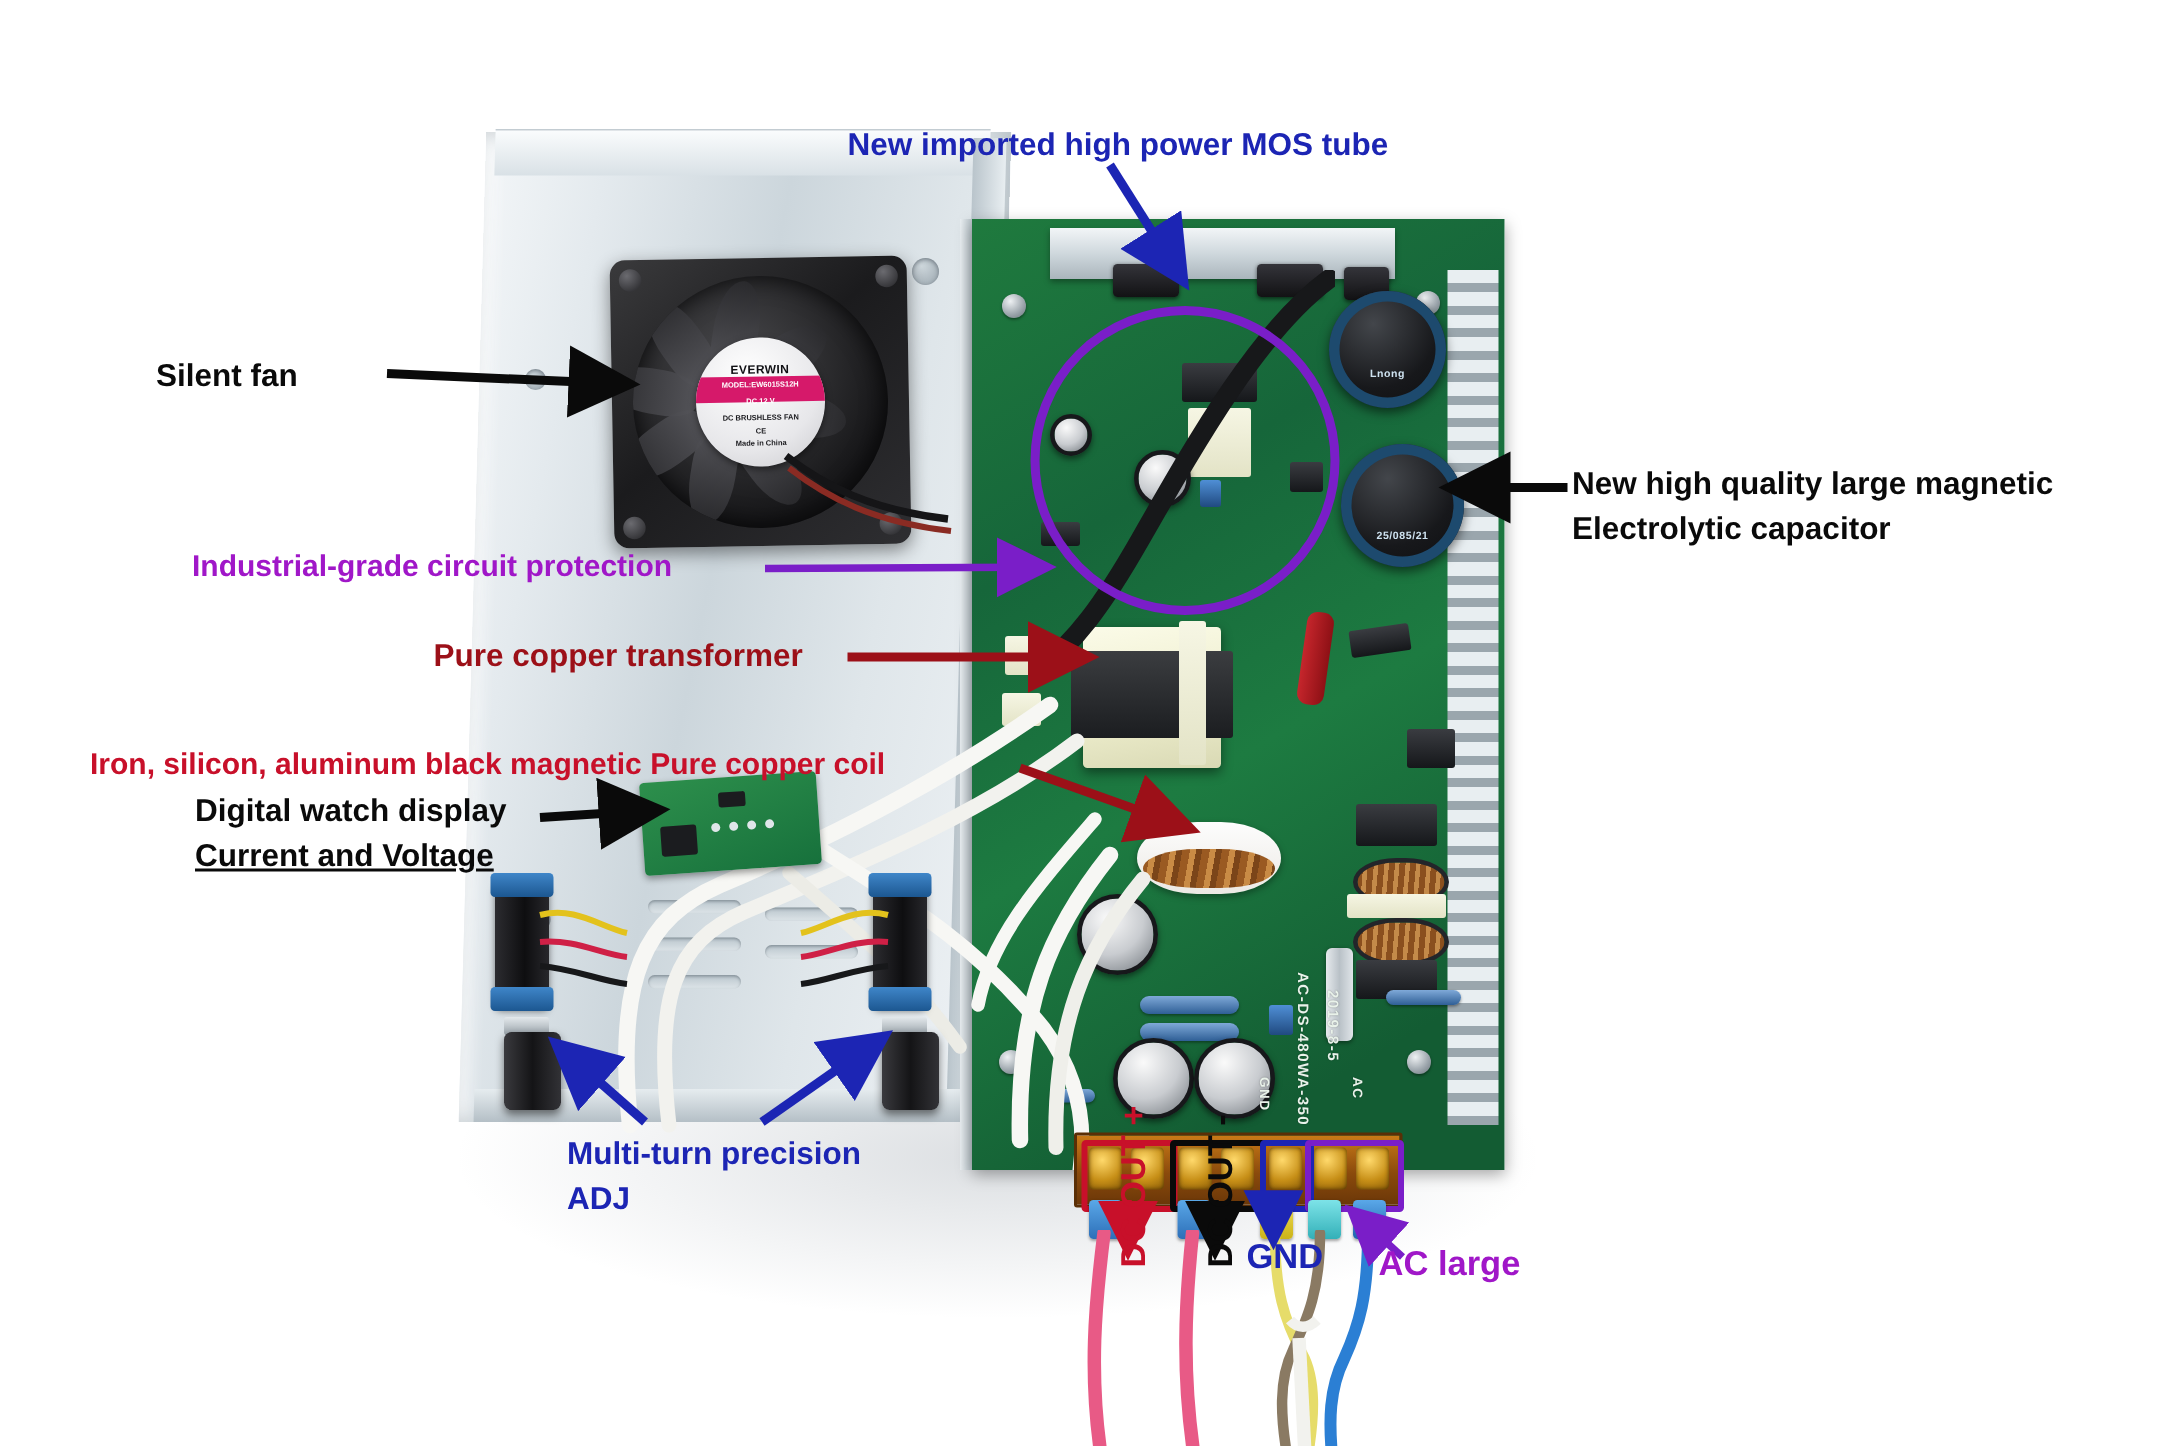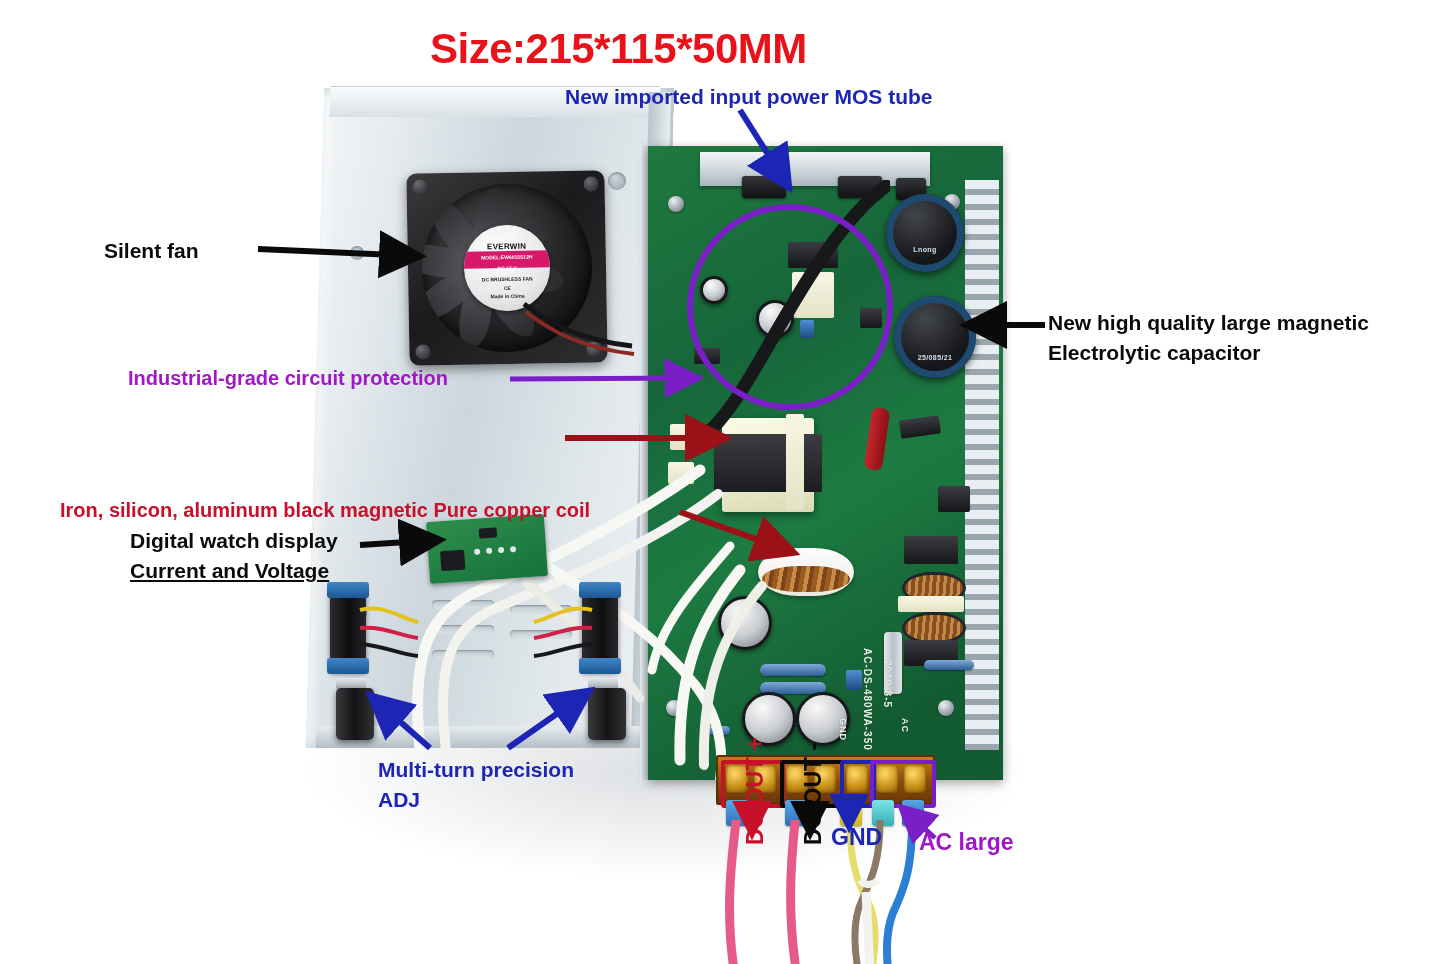--- a/index.html
+++ b/index.html
@@ -385,31 +385,31 @@
 
     <line x1="752" y1="800" x2="752" y2="833" stroke="#c8102a" stroke-width="5" marker-end="url(#ah-red)"></line>
 
     <line x1="810" y1="800" x2="810" y2="833" stroke="#0a0a0a" stroke-width="5" marker-end="url(#ah-black)"></line>
 
     <line x1="849" y1="800" x2="849" y2="826" stroke="#1c25b4" stroke-width="5" marker-end="url(#ah-blue)"></line>
 
     <line x1="935" y1="838" x2="902" y2="808" stroke="#7a1ec8" stroke-width="5" marker-end="url(#ah-violet)"></line>
   </svg>
 
-  <div class="lbl ann-title" style="left:430px;top:24px;">Size:215*115*50MM</div>
-
-  <div class="lbl ann-blue" style="left:565px;top:85px;font-size:21px;">New imported input power MOS tube</div>
+
+  <div class="lbl ann-blue" style="left:565px;top:85px;font-size:21px;">New imported high power MOS tube</div>
 
   <div class="lbl ann-black" style="left:104px;top:239px;font-size:21px;">Silent fan</div>
 
   <div class="lbl ann-black" style="left:1048px;top:311px;font-size:21px;">New high quality large magnetic</div>
   <div class="lbl ann-black" style="left:1048px;top:341px;font-size:21px;">Electrolytic capacitor</div>
 
   <div class="lbl ann-purple" style="left:128px;top:367px;font-size:20px;">Industrial-grade circuit protection</div>
 
+  <div class="lbl ann-darkred" style="left:289px;top:426px;font-size:21px;">Pure copper transformer</div>
 
   <div class="lbl ann-red" style="left:60px;top:499px;font-size:20px;">Iron, silicon, aluminum black magnetic Pure copper coil</div>
 
   <div class="lbl ann-black" style="left:130px;top:529px;font-size:21px;">Digital watch display</div>
   <div class="lbl ann-black" style="left:130px;top:559px;font-size:21px;text-decoration:underline;">Current and Voltage</div>
 
   <div class="lbl ann-blue" style="left:378px;top:758px;font-size:21px;">Multi-turn precision</div>
   <div class="lbl ann-blue" style="left:378px;top:788px;font-size:21px;">ADJ</div>
 
   <div class="lbl ann-red" style="left:742px;top:845px;font-size:23px;transform:rotate(-90deg);transform-origin:0 0;">DC OUT +</div>

